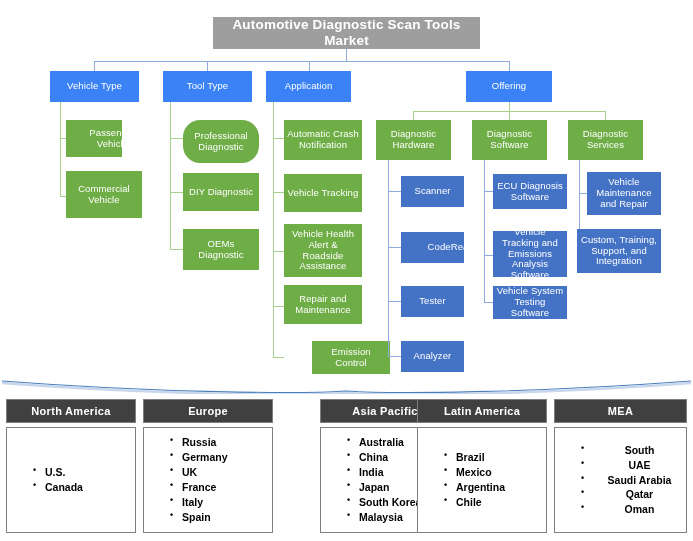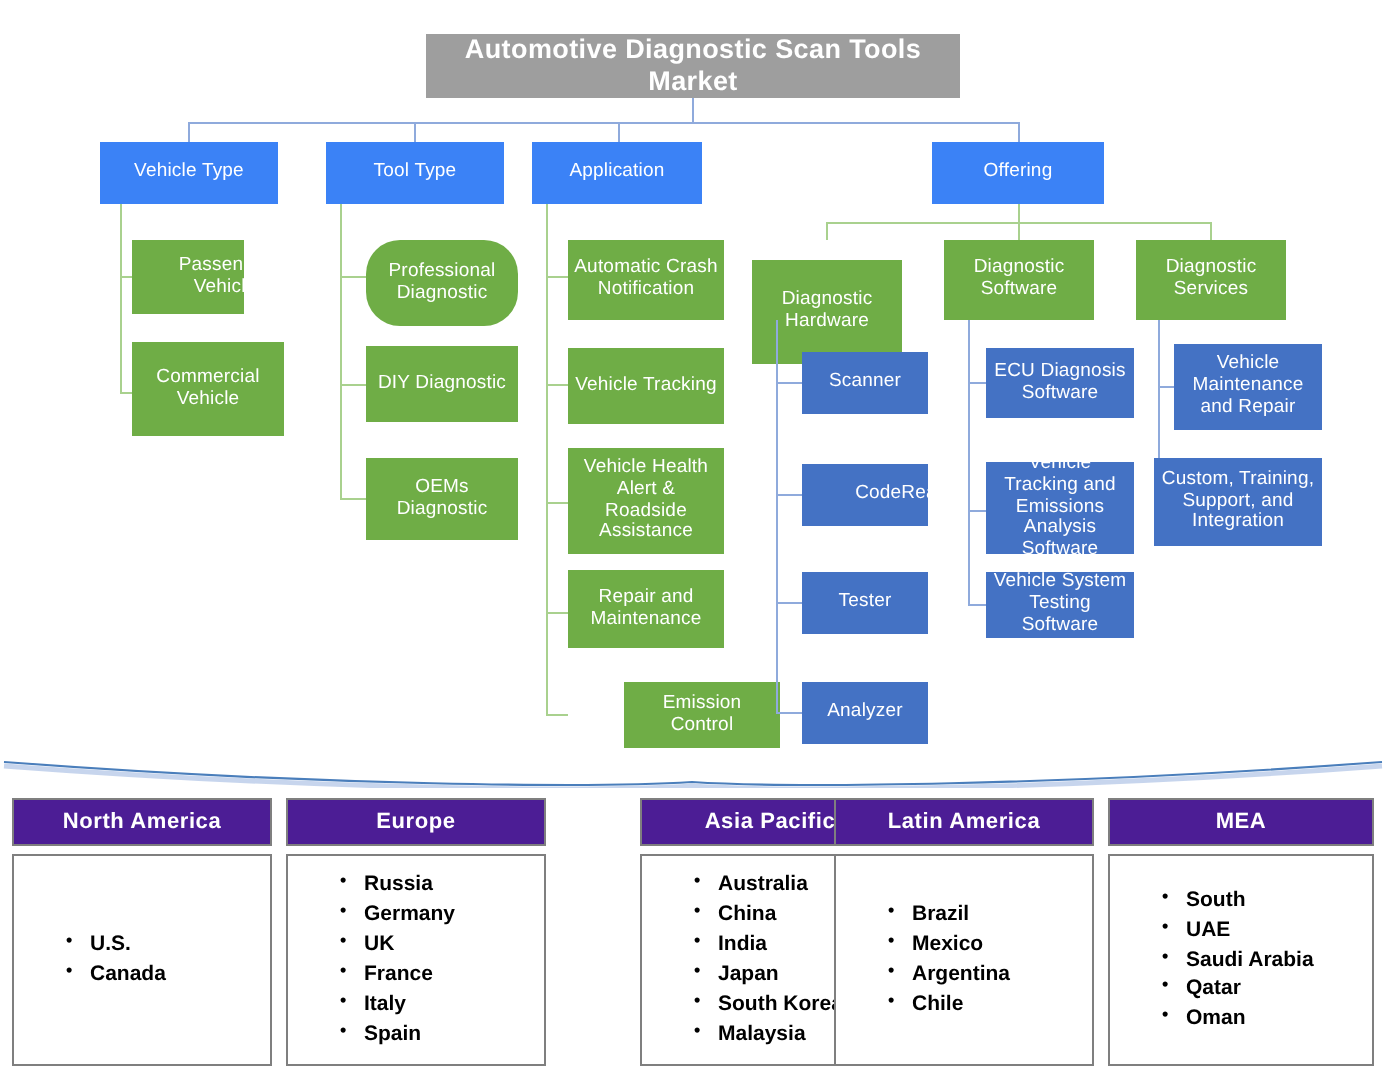--- a/index.html
+++ b/index.html
@@ -71,21 +71,21 @@
     height: 22px;
   }
 
   
   .region {
     position: absolute;
     box-sizing: border-box;
   }
   .region-header {
     box-sizing: border-box;
-    background: #4c1d95;
+    background: #404040;
     border: 1px solid #7f7f7f;
     color: #ffffff;
     font-weight: bold;
     font-size: 11px;
     height: 24px;
     display: flex;
     align-items: center;
     justify-content: center;
     letter-spacing: 0.3px;
   }
@@ -166,21 +166,21 @@
   <div class="node green" style="left:284px; top:224px; width:78px; height:53px;">Vehicle Health Alert &amp; Roadside Assistance</div>
   <div class="node green" style="left:284px; top:285px; width:78px; height:39px;">Repair and Maintenance</div>
   <div class="node green" style="left:284px; top:341px; width:78px; height:33px;margin-left:28px;">Emission Control</div>
 
   <div class="ln vg" style="left:509px; top:102px; height:9px;"></div>
   <div class="ln hg" style="left:413px; top:111px; width:192px;"></div>
   <div class="ln vg" style="left:413px; top:111px; height:9px;"></div>
   <div class="ln vg" style="left:509px; top:111px; height:9px;"></div>
   <div class="ln vg" style="left:605px; top:111px; height:9px;"></div>
 
-  <div class="node green" style="left:376px; top:120px; width:75px; height:52px;margin-top:10px;">Diagnostic Hardware</div>
+  <div class="node green" style="left:376px; top:120px; width:75px; height:40px;">Diagnostic Hardware</div>
   <div class="node green" style="left:472px; top:120px; width:75px; height:40px;">Diagnostic Software</div>
   <div class="node green" style="left:568px; top:120px; width:75px; height:40px;">Diagnostic Services</div>
 
   <div class="ln vb" style="left:388px; top:160px; height:196px;"></div>
   <div class="ln hb" style="left:388px; top:191px; width:13px;"></div>
   <div class="ln hb" style="left:388px; top:247px; width:13px;"></div>
   <div class="ln hb" style="left:388px; top:301px; width:13px;"></div>
   <div class="ln hb" style="left:388px; top:356px; width:13px;"></div>
   <div class="node blue2" style="left:401px; top:176px; width:63px; height:31px;">Scanner</div>
   <div class="node blue2" style="left:401px; top:232px; width:63px; height:31px;padding-left:48px;">CodeReader</div>
@@ -249,21 +249,21 @@
     <div class="region-body">
       <ul>
         <li>Brazil</li>
         <li>Mexico</li>
         <li>Argentina</li>
         <li>Chile</li>
       </ul>
     </div>
   </div>
 
-  <div class="region" style="left:554px; top:399px; width:133px;">
+  <div class="region" style="left:554px; top:399px; width:133px;text-align:center;">
     <div class="region-header">MEA</div>
     <div class="region-body">
       <ul>
         <li>South</li>
         <li>UAE</li>
         <li>Saudi Arabia</li>
         <li>Qatar</li>
         <li>Oman</li>
       </ul>
     </div>

